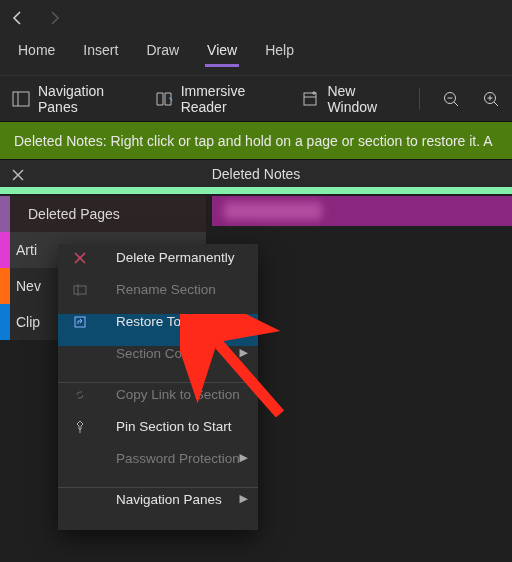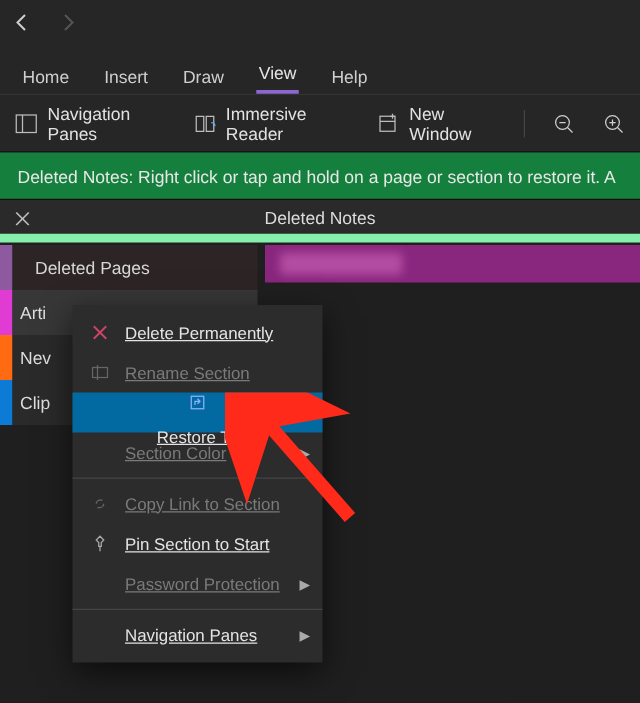--- a/index.html
+++ b/index.html
@@ -17,41 +17,41 @@
     background: #262626;
     display: flex; align-items: center;
     padding: 0 8px;
     gap: 16px;
   }
   .nav-arrow { width:20px; height:20px; display:flex; align-items:center; justify-content:center; color:#cfcfcf; }
   .nav-arrow.disabled { color:#555; }
   .menubar {
     height: 40px;
     background: #262626;
-    display:flex; align-items:flex-end;
+    display:flex; align-items:flex-start;
     gap: 24px;
     padding: 0 16px;
     border-bottom: 1px solid #333;
   }
   .menubar .tab { color:#cfcfcf; font-size:14px; padding: 6px 2px; cursor:default; }
   .menubar .tab.active { color:#e5e5e5; border-bottom: 3px solid #8d66cf; }
   .ribbon {
     height: 46px;
     background: #262626;
     display:flex; align-items:center;
     padding: 0 12px;
     gap: 22px;
     border-bottom: 1px solid #111;
   }
   .ribbon .btn { display:flex; align-items:center; gap:8px; color:#e2e2e2; font-size:14px; }
   .ribbon .icon { width:18px; height:18px; display:flex; align-items:center; justify-content:center; color:#bdbdbd; }
   .ribbon .sep { width:1px; height:22px; background:#444; }
   .infobar {
     height: 38px;
-    background: #15803d;
+    background: #4d7c0f;
     display:flex; align-items:center;
     padding: 0 14px;
     color:#e8e8e8;
     font-size: 14px;
     white-space: nowrap;
     overflow: hidden;
     border-bottom: 1px solid #111;
   }
   .content {
     position:absolute; top: 160px; left:0; right:0; bottom:0;
@@ -99,29 +99,28 @@
     filter: blur(4px);
   }
   
   .ctx {
     position:absolute; left:58px; top:244px; width:200px;
     background:#2c2c2c;
     box-shadow: 0 8px 24px rgba(0,0,0,0.6);
     padding: 6px 0;
   }
   .ctx .item {
-    height:32px; display:flex; align-items:center; gap:12px;
+    height:32px; display:flex; align-items:flex-start; gap:28px;
     padding: 0 14px;
     color:#e4e4e4; font-size:13.5px;
     position:relative;
-    text-decoration:underline;
   }
   .ctx .item .ci { width:16px; height:16px; display:flex; align-items:center; justify-content:center; color:#9e9e9e; flex-shrink:0; }
   .ctx .item.disabled { color:#7a7a7a; }
-  .ctx .item.hover { background:#0369a1;flex-direction:column; }
+  .ctx .item.hover { background:#0c4a6e; }
   .ctx .sep { height:1px; background:#444; margin:4px 0; }
   .ctx .chev { position:absolute; right:10px; color:#aaa; font-size:11px; }
   
   .arrow-anno {
     position:absolute; left:180px; top:314px; width:120px; height:120px;
     pointer-events:none;
   }
   svg { display:block; }
 </style>
 </head>

